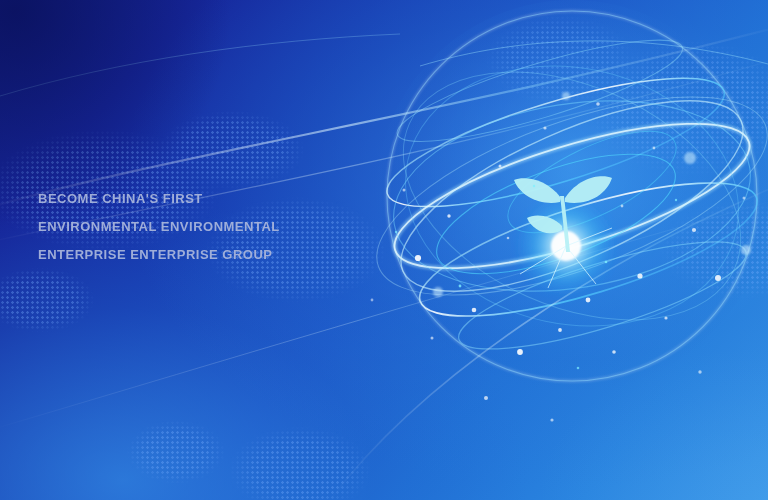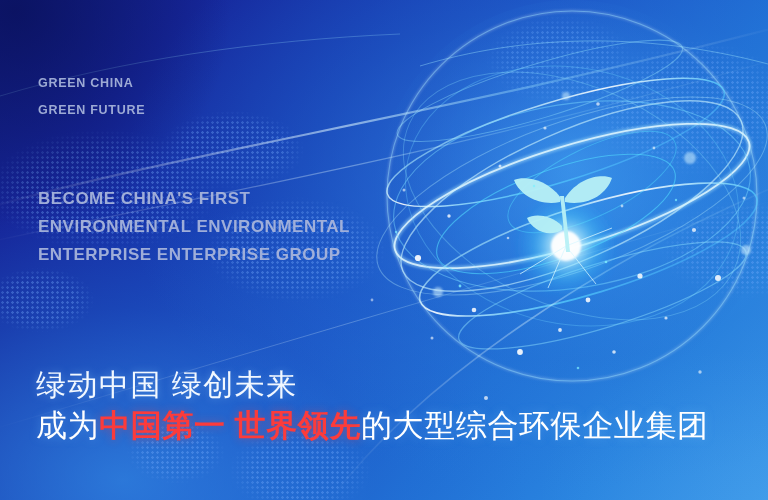--- a/index.html
+++ b/index.html
@@ -46,21 +46,21 @@
   }
   svg.layer{position:absolute;left:0;top:0;width:768px;height:500px;}
   
   .tagline{position:absolute;left:38px;top:70px;}
   .tagline div{
     font-size:12.5px;font-weight:bold;letter-spacing:.72px;
     color:#a9b6dc;line-height:27px;opacity:.92;
   }
   .mission{position:absolute;left:38px;top:185px;}
   .mission div{
-    font-size:17px;font-weight:bold;letter-spacing:.5px;
+    font-size:13px;font-weight:bold;letter-spacing:.5px;
     color:#a9b6dc;line-height:28px;opacity:.93;
   }
   .headline{position:absolute;left:36px;top:366px;color:#ffffff;}
   .hl1{
     font-size:30px;font-weight:300;letter-spacing:1.5px;line-height:38px;
     color:#f2f8ff;white-space:nowrap;
     text-shadow:0 0 9px rgba(150,210,255,.45);
   }
   .hl2{
     font-size:31px;font-weight:400;letter-spacing:.6px;line-height:44px;
@@ -199,31 +199,21 @@
     <g fill="#cfefff" filter="url(#blurSm)" opacity=".55">
       <circle cx="438" cy="292" r="5"></circle>
         <circle cx="690" cy="158" r="6"></circle>
       <circle cx="566" cy="96" r="4"></circle>
         <circle cx="746" cy="250" r="5"></circle>
     </g>
   </svg>
 
   <div class="vignette"></div>
 
-  <div class="tagline">
-    <div>GREEN CHINA</div>
-    <div>GREEN FUTURE</div>
-  </div>
 
   <div class="mission">
     <div>BECOME CHINA'S FIRST</div>
     <div>ENVIRONMENTAL ENVIRONMENTAL</div>
     <div>ENTERPRISE ENTERPRISE GROUP</div>
   </div>
 
-  <div class="headline">
-    <div class="hl1">绿动中国 绿创未来</div>
-    <div class="hl2">
-      <span>成为</span><span class="accent">中国第一</span><span class="sp"></span><span class="accent">世界领先</span><span>的大型综合环保企业集团</span>
-    </div>
-  </div>
 
 </div>
 
 </body></html>

